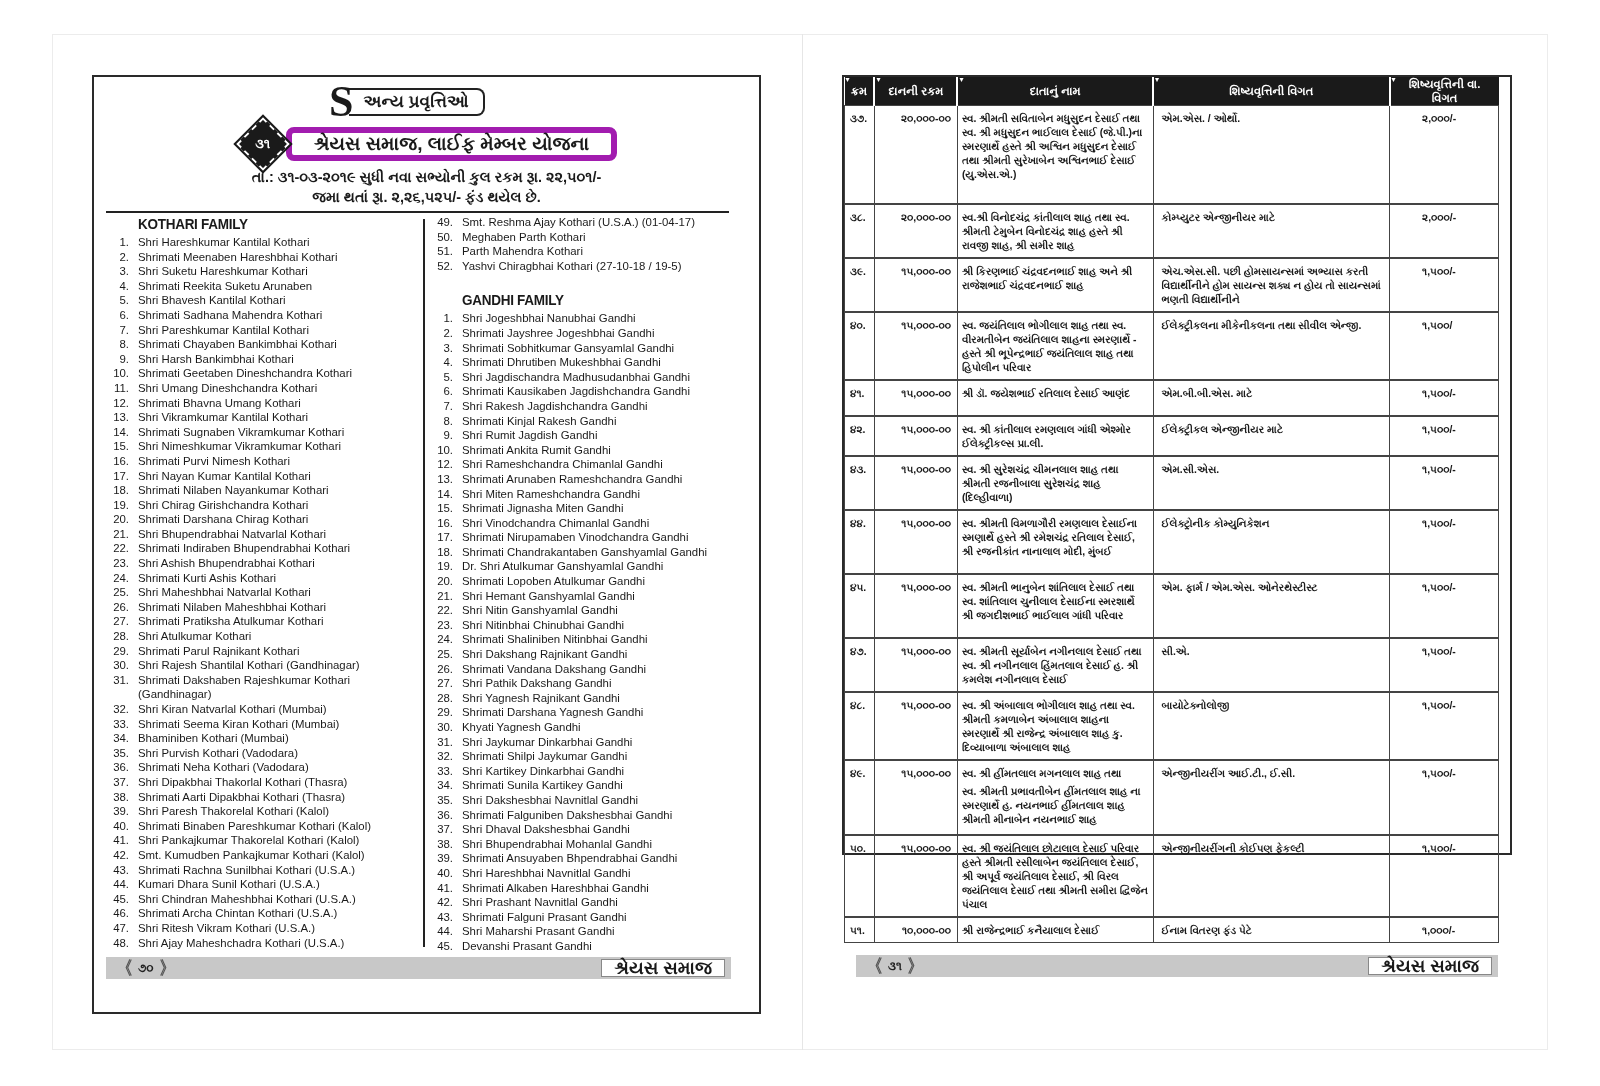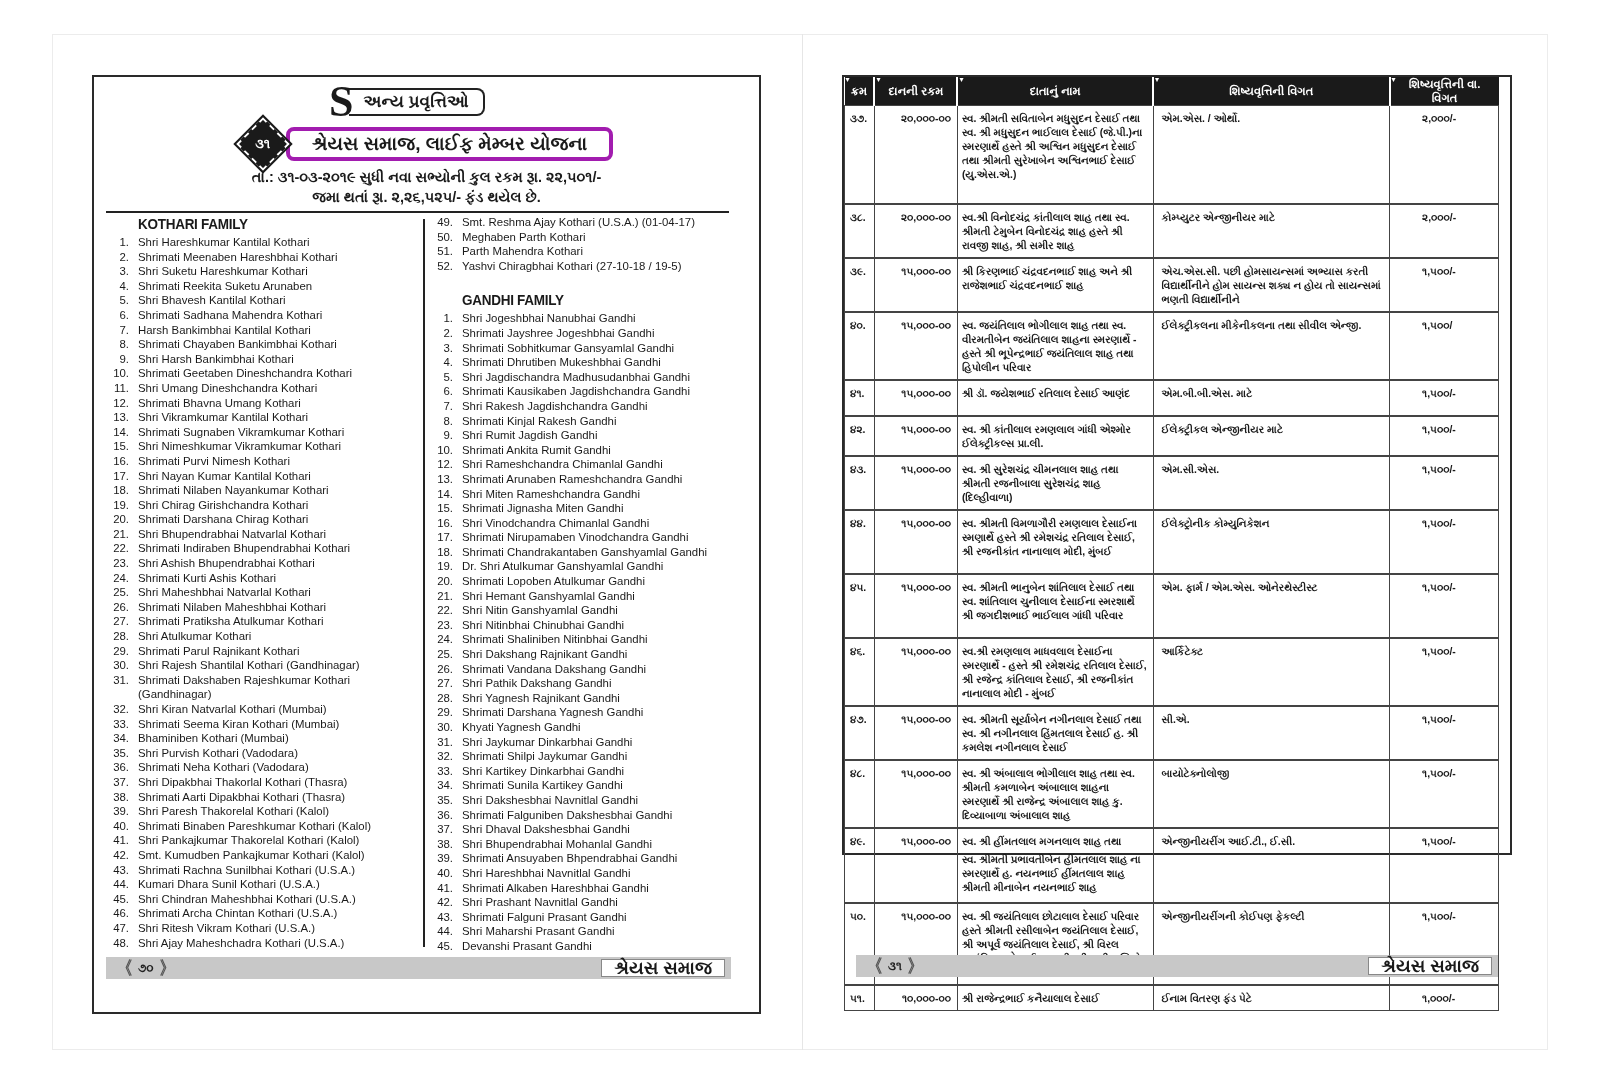--- a/index.html
+++ b/index.html
@@ -11,21 +11,21 @@
 #left-page{left:92px;top:75px;width:669px;height:939px}
 #right-page{left:842px;top:75px;width:670px;height:780px}
 
 
 .title1{position:absolute;left:235px;top:8px;height:34px;display:flex;align-items:center}
 .title1 .s{font-family:"Liberation Serif","DejaVu Serif",serif;font-size:44px;font-weight:bold;line-height:34px;margin-right:-4px;position:relative;z-index:1}
 .title1 .box{border:2px solid #222;border-left:none;border-radius:0 8px 8px 0;padding:2px 14px 2px 14px;font-size:17px;font-weight:bold;height:28px;display:flex;align-items:center}
 .title2{position:absolute;left:150px;top:48px;display:flex;align-items:center}
 .title2 .diamond{width:38px;height:38px;background:#1a1a1a;transform:rotate(45deg);display:flex;align-items:center;justify-content:center;margin-right:4px;position:relative;z-index:1;border:2px dashed #fff;outline:2px solid #1a1a1a}
 .title2 .diamond span{transform:rotate(-45deg);color:#fff;font-size:13px;font-weight:bold}
-.title2 .box{border:4px solid #a21caf;border-radius:8px;padding:4px 22px;font-size:19px;font-weight:bold;height:34px;display:flex;align-items:center}
+.title2 .box{border:6px solid #a21caf;border-radius:8px;padding:4px 22px;font-size:19px;font-weight:bold;height:34px;display:flex;align-items:center}
 .subtitle{position:absolute;left:0;width:100%;text-align:center;font-size:14.5px;font-weight:bold;line-height:20px}
 #sub1{top:90px}#sub2{top:110px}
 .hrule{position:absolute;left:12px;right:30px;top:134px;height:2px;background:#222}
 .vrule{position:absolute;left:329px;top:142px;width:2px;height:728px;background:#222}
 .col{position:absolute;font-size:11.4px;line-height:14.6px}
 #col-a{left:14px;top:138px;width:310px}
 #col-b{left:338px;top:138px;width:320px}
 .famhead{font-family:"Liberation Sans",sans-serif;font-weight:bold;font-size:15px;letter-spacing:-0.3px;margin:0 0 2px 30px;line-height:18px;transform:scaleX(0.9);transform-origin:left}
 .item{display:flex}
 .item .n{width:30px;text-align:right;padding-right:9px;flex-shrink:0}
@@ -100,21 +100,21 @@
         <div class="item">
           <span class="n">5.</span>
           <span class="t">Shri Bhavesh Kantilal Kothari</span>
         </div>
         <div class="item">
           <span class="n">6.</span>
           <span class="t">Shrimati Sadhana Mahendra Kothari</span>
         </div>
         <div class="item">
           <span class="n">7.</span>
-          <span class="t">Harsh Bankimbhai Kantilal Kothari</span>
+          <span class="t">Shri Pareshkumar Kantilal Kothari</span>
         </div>
         <div class="item">
           <span class="n">8.</span>
           <span class="t">Shrimati Chayaben Bankimbhai Kothari</span>
         </div>
         <div class="item">
           <span class="n">9.</span>
           <span class="t">Shri Harsh Bankimbhai Kothari</span>
         </div>
         <div class="item">
@@ -554,27 +554,20 @@
           <td class="c3">ઈલેક્ટ્રોનીક કોમ્યુનિકેશન</td>
           <td class="c4">૧,૫૦૦/-</td>
         </tr>
         <tr class="sep" style="height: 64px;">
           <td class="c0">૪૫.</td>
           <td class="c1">૧૫,૦૦૦-૦૦</td>
           <td class="c2">સ્વ. શ્રીમતી ભાનુબેન શાંતિલાલ દેસાઈ તથા સ્વ. શાંતિલાલ ચુનીલાલ દેસાઈના સ્મરશાર્થે શ્રી જગદીશભાઈ ભાઈલાલ ગાંધી પરિવાર</td>
           <td class="c3">એમ. ફાર્મ / એમ.એસ. ઓનેરથેસ્ટીસ્ટ</td>
           <td class="c4">૧,૫૦૦/-</td>
         </tr>
-        <tr class="sep" style="height: 64px;">
-          <td class="c0">૪૬.</td>
-          <td class="c1">૧૫,૦૦૦-૦૦</td>
-          <td class="c2">સ્વ.શ્રી રમણલાલ માધવલાલ દેસાઈના સ્મરણાર્થે - હસ્તે શ્રી રમેશચંદ્ર રતિલાલ દેસાઈ, શ્રી રજેન્દ્ર કાંતિલાલ દેસાઈ, શ્રી રજનીકાંત નાનાલાલ મોદી - મુંબઈ</td>
-          <td class="c3">આર્કિટેક્ટ</td>
-          <td class="c4">૧,૫૦૦/-</td>
-        </tr>
         <tr class="sep" style="height: 50px;">
           <td class="c0">૪૭.</td>
           <td class="c1">૧૫,૦૦૦-૦૦</td>
           <td class="c2">સ્વ. શ્રીમતી સૂર્યાબેન નગીનલાલ દેસાઈ તથા સ્વ. શ્રી નગીનલાલ હિંમતલાલ દેસાઈ હ. શ્રી કમલેશ નગીનલાલ દેસાઈ</td>
           <td class="c3">સી.એ.</td>
           <td class="c4">૧,૫૦૦/-</td>
         </tr>
         <tr class="sep" style="height: 64px;">
           <td class="c0">૪૮.</td>
           <td class="c1">૧૫,૦૦૦-૦૦</td>

